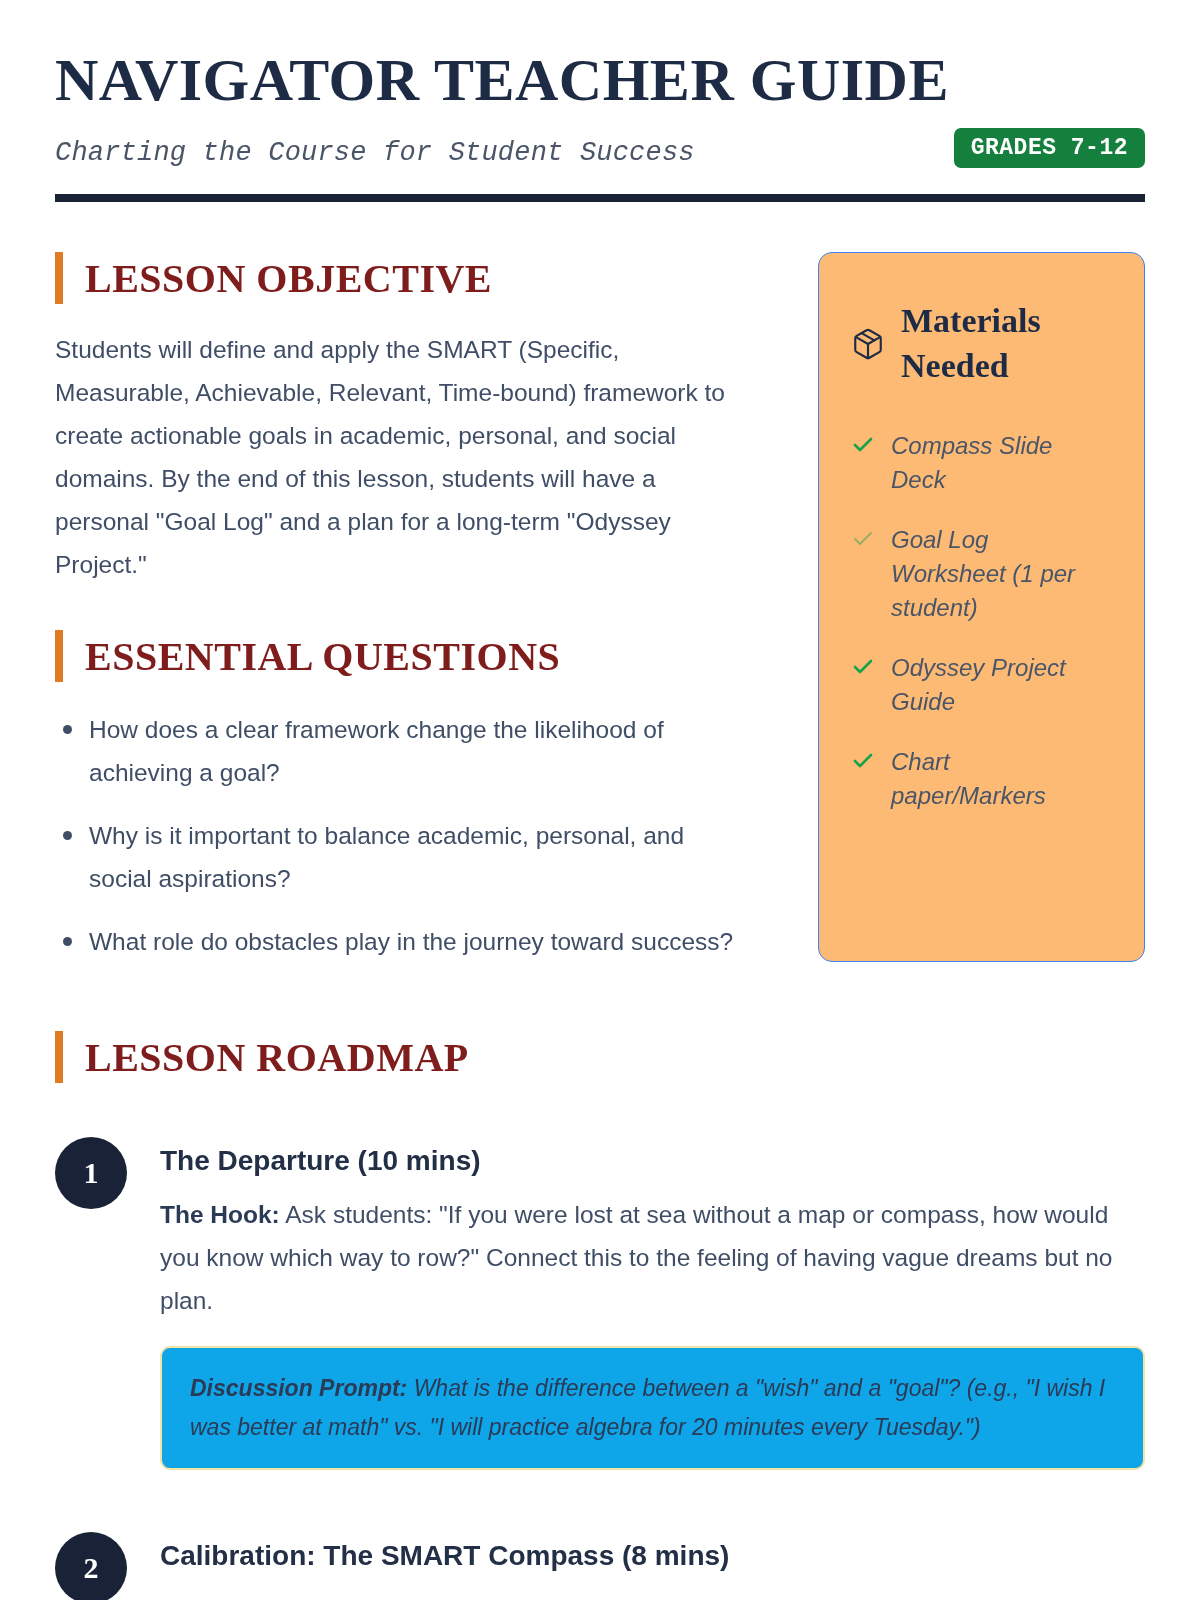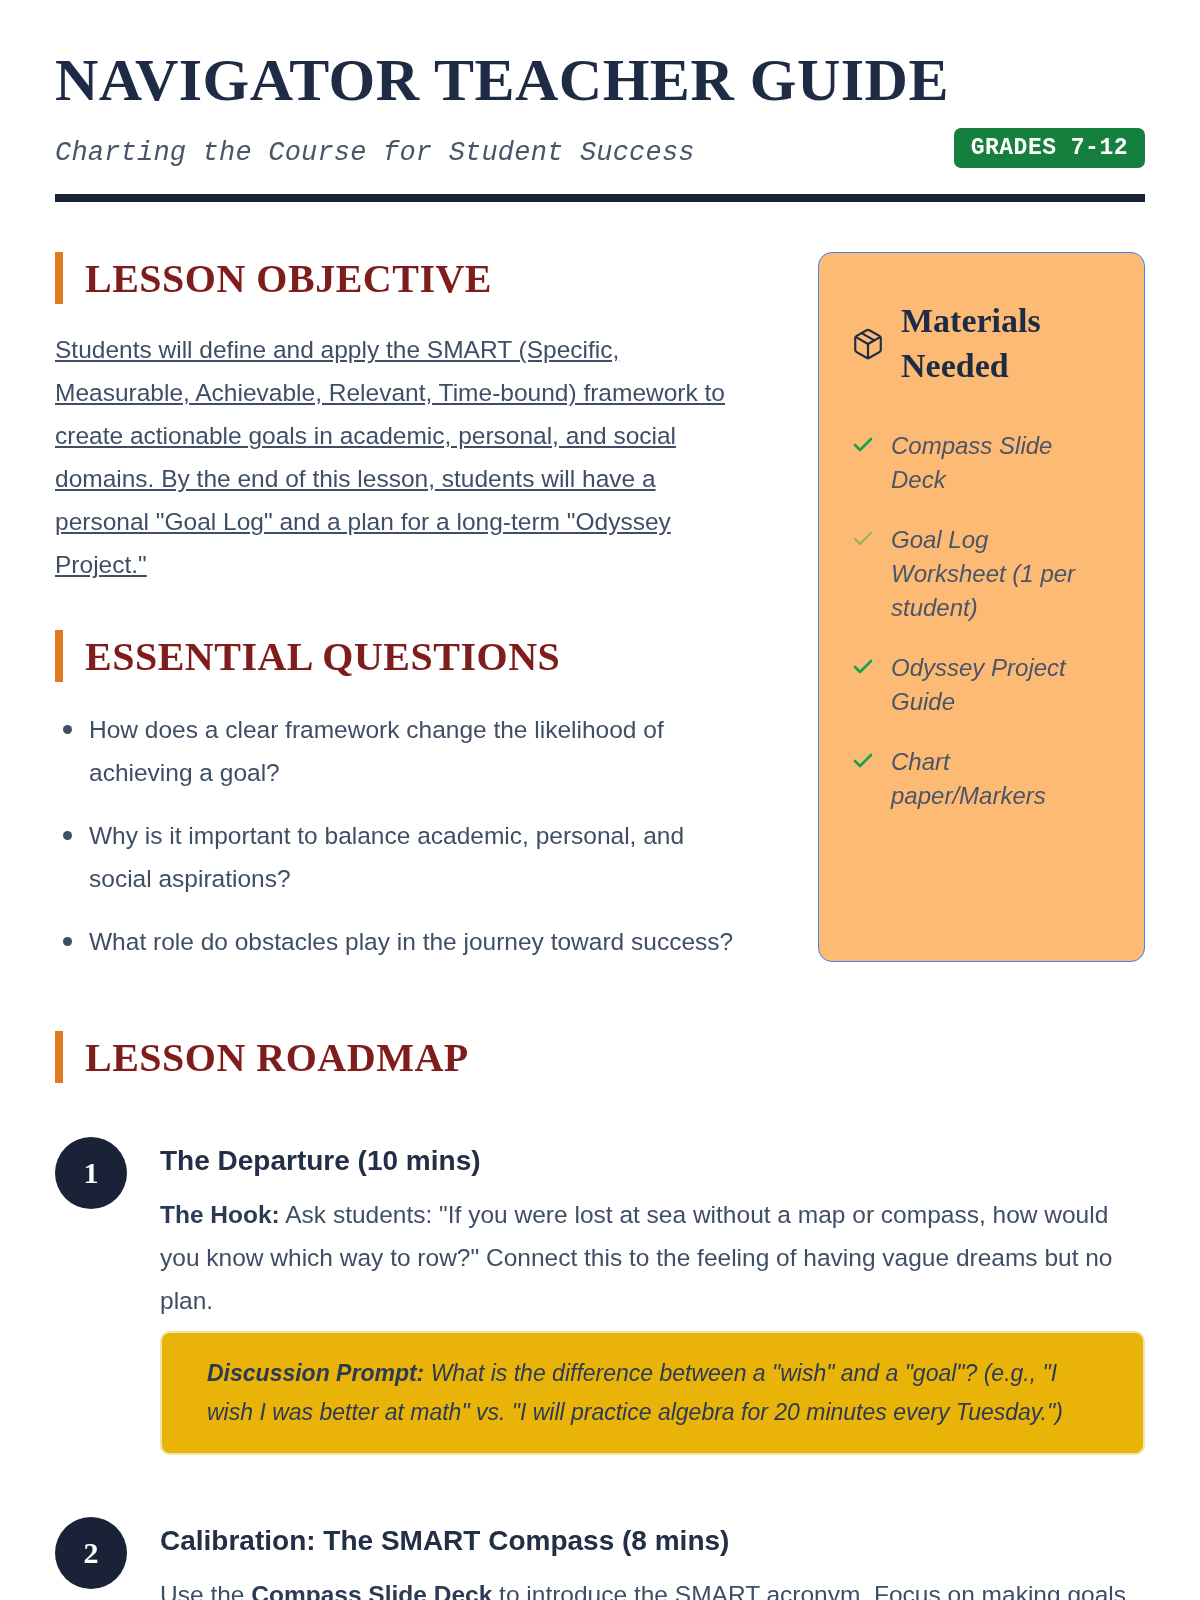--- a/index.html
+++ b/index.html
@@ -40,21 +40,21 @@
   .accent-bar {
     display: inline-block; width: 8px; height: 52px;
     background: #e07b24; margin-right: 22px; flex-shrink: 0;
   }
 
   
   .columns { display: flex; margin-top: 50px; }
   .left-col { width: 692px; flex-shrink: 0; }
   .right-col { margin-left: 71px; flex: 1; }
 
-  .body-text { margin-top: 24px; font-size: 24.5px; line-height: 43px; color: #3f4e66; text-decoration: underline; }
+  .body-text { margin-top: 24px; font-size: 24.5px; line-height: 43px; color: #3f4e66; }
 
   .questions-section { margin-top: 44px; }
   ul.questions { margin-top: 26px; list-style: none; }
   ul.questions li {
     position: relative; padding-left: 34px;
     font-size: 24.5px; line-height: 43px; color: #3f4e66;
     margin-bottom: 20px;
   }
   ul.questions li::before {
     content: ""; position: absolute; left: 8px; top: 17px;
@@ -93,22 +93,22 @@
     font-family: "Liberation Serif", "DejaVu Serif", serif;
     font-weight: 700; font-size: 30px;
     display: flex; align-items: center; justify-content: center;
   }
   .step-content { margin-left: 33px; flex: 1; padding-top: 8px; }
   .step-title { font-size: 28px; font-weight: 700; color: #232f46; }
   .step-body { margin-top: 16px; font-size: 24.5px; line-height: 43px; color: #3f4e66; }
   .step-body b, .step-body strong { color: #2b3a55; }
 
   .callout {
-    margin-top: 9px; background: #eab308; border: 2px solid #f2e3a6;
-    border-radius: 10px; padding: 21px 45px;
+    margin-top: 24px; background: #0ea5e9; border: 2px solid #f2e3a6;
+    border-radius: 10px; padding: 21px 28px;
   }
   .callout p { font-style: italic; font-size: 23px; line-height: 39px; color: #2b3a55; }
   .callout strong { font-weight: 700; }
 
   svg { display: block; width: 100%; height: 100%; }
 </style>
 </head>
 <body>
 
 <div class="page">

